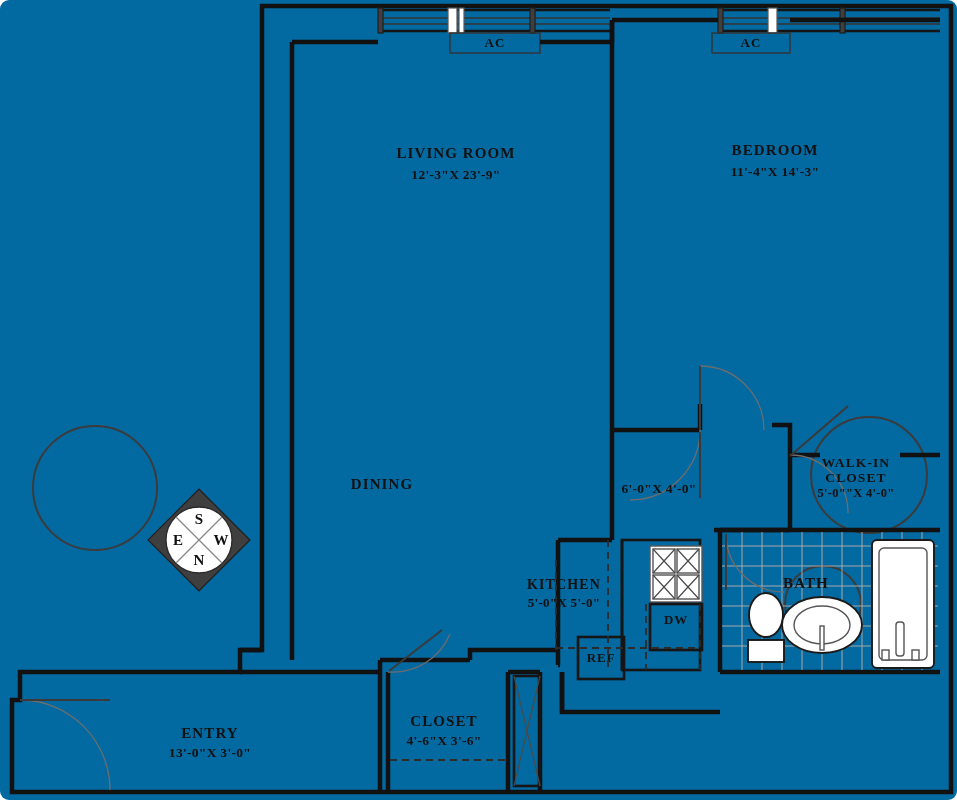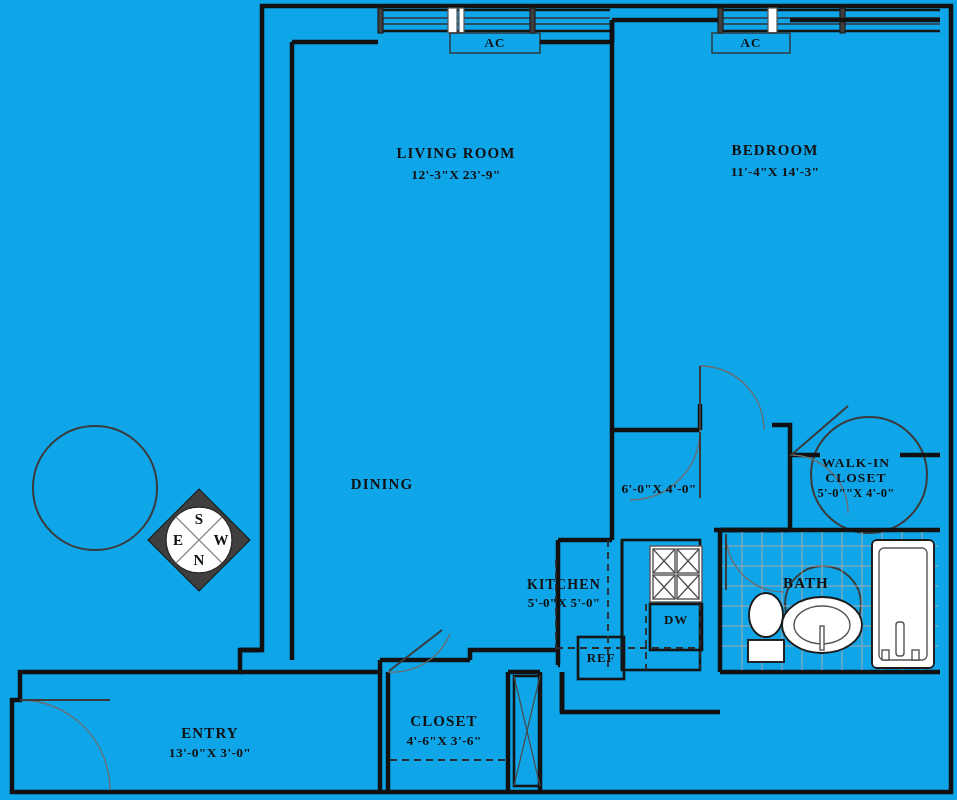--- a/index.html
+++ b/index.html
@@ -7,22 +7,23 @@
     padding: 0;
     background: #ffffff;
   }
   body {
     font-family: "Liberation Serif", "DejaVu Serif", serif;
   }
   #plan-wrap {
     position: relative;
     width: 957px;
     height: 800px;
-    background: #0ea5e9;
+    background: #0369a1;
     overflow: hidden;
+    border-radius: 9px;
   }
   svg#floorplan {
     display: block;
     width: 957px;
     height: 800px;
   }
   .wall      { fill: none; stroke: #111111; stroke-width: 4.5; stroke-linejoin: miter; }
   .wall-thin { fill: none; stroke: #151515; stroke-width: 2.6; }
   .wall-hair { fill: none; stroke: #333333; stroke-width: 1.4; }
   .swing     { fill: none; stroke: #6d6d6d; stroke-width: 1.3; }

